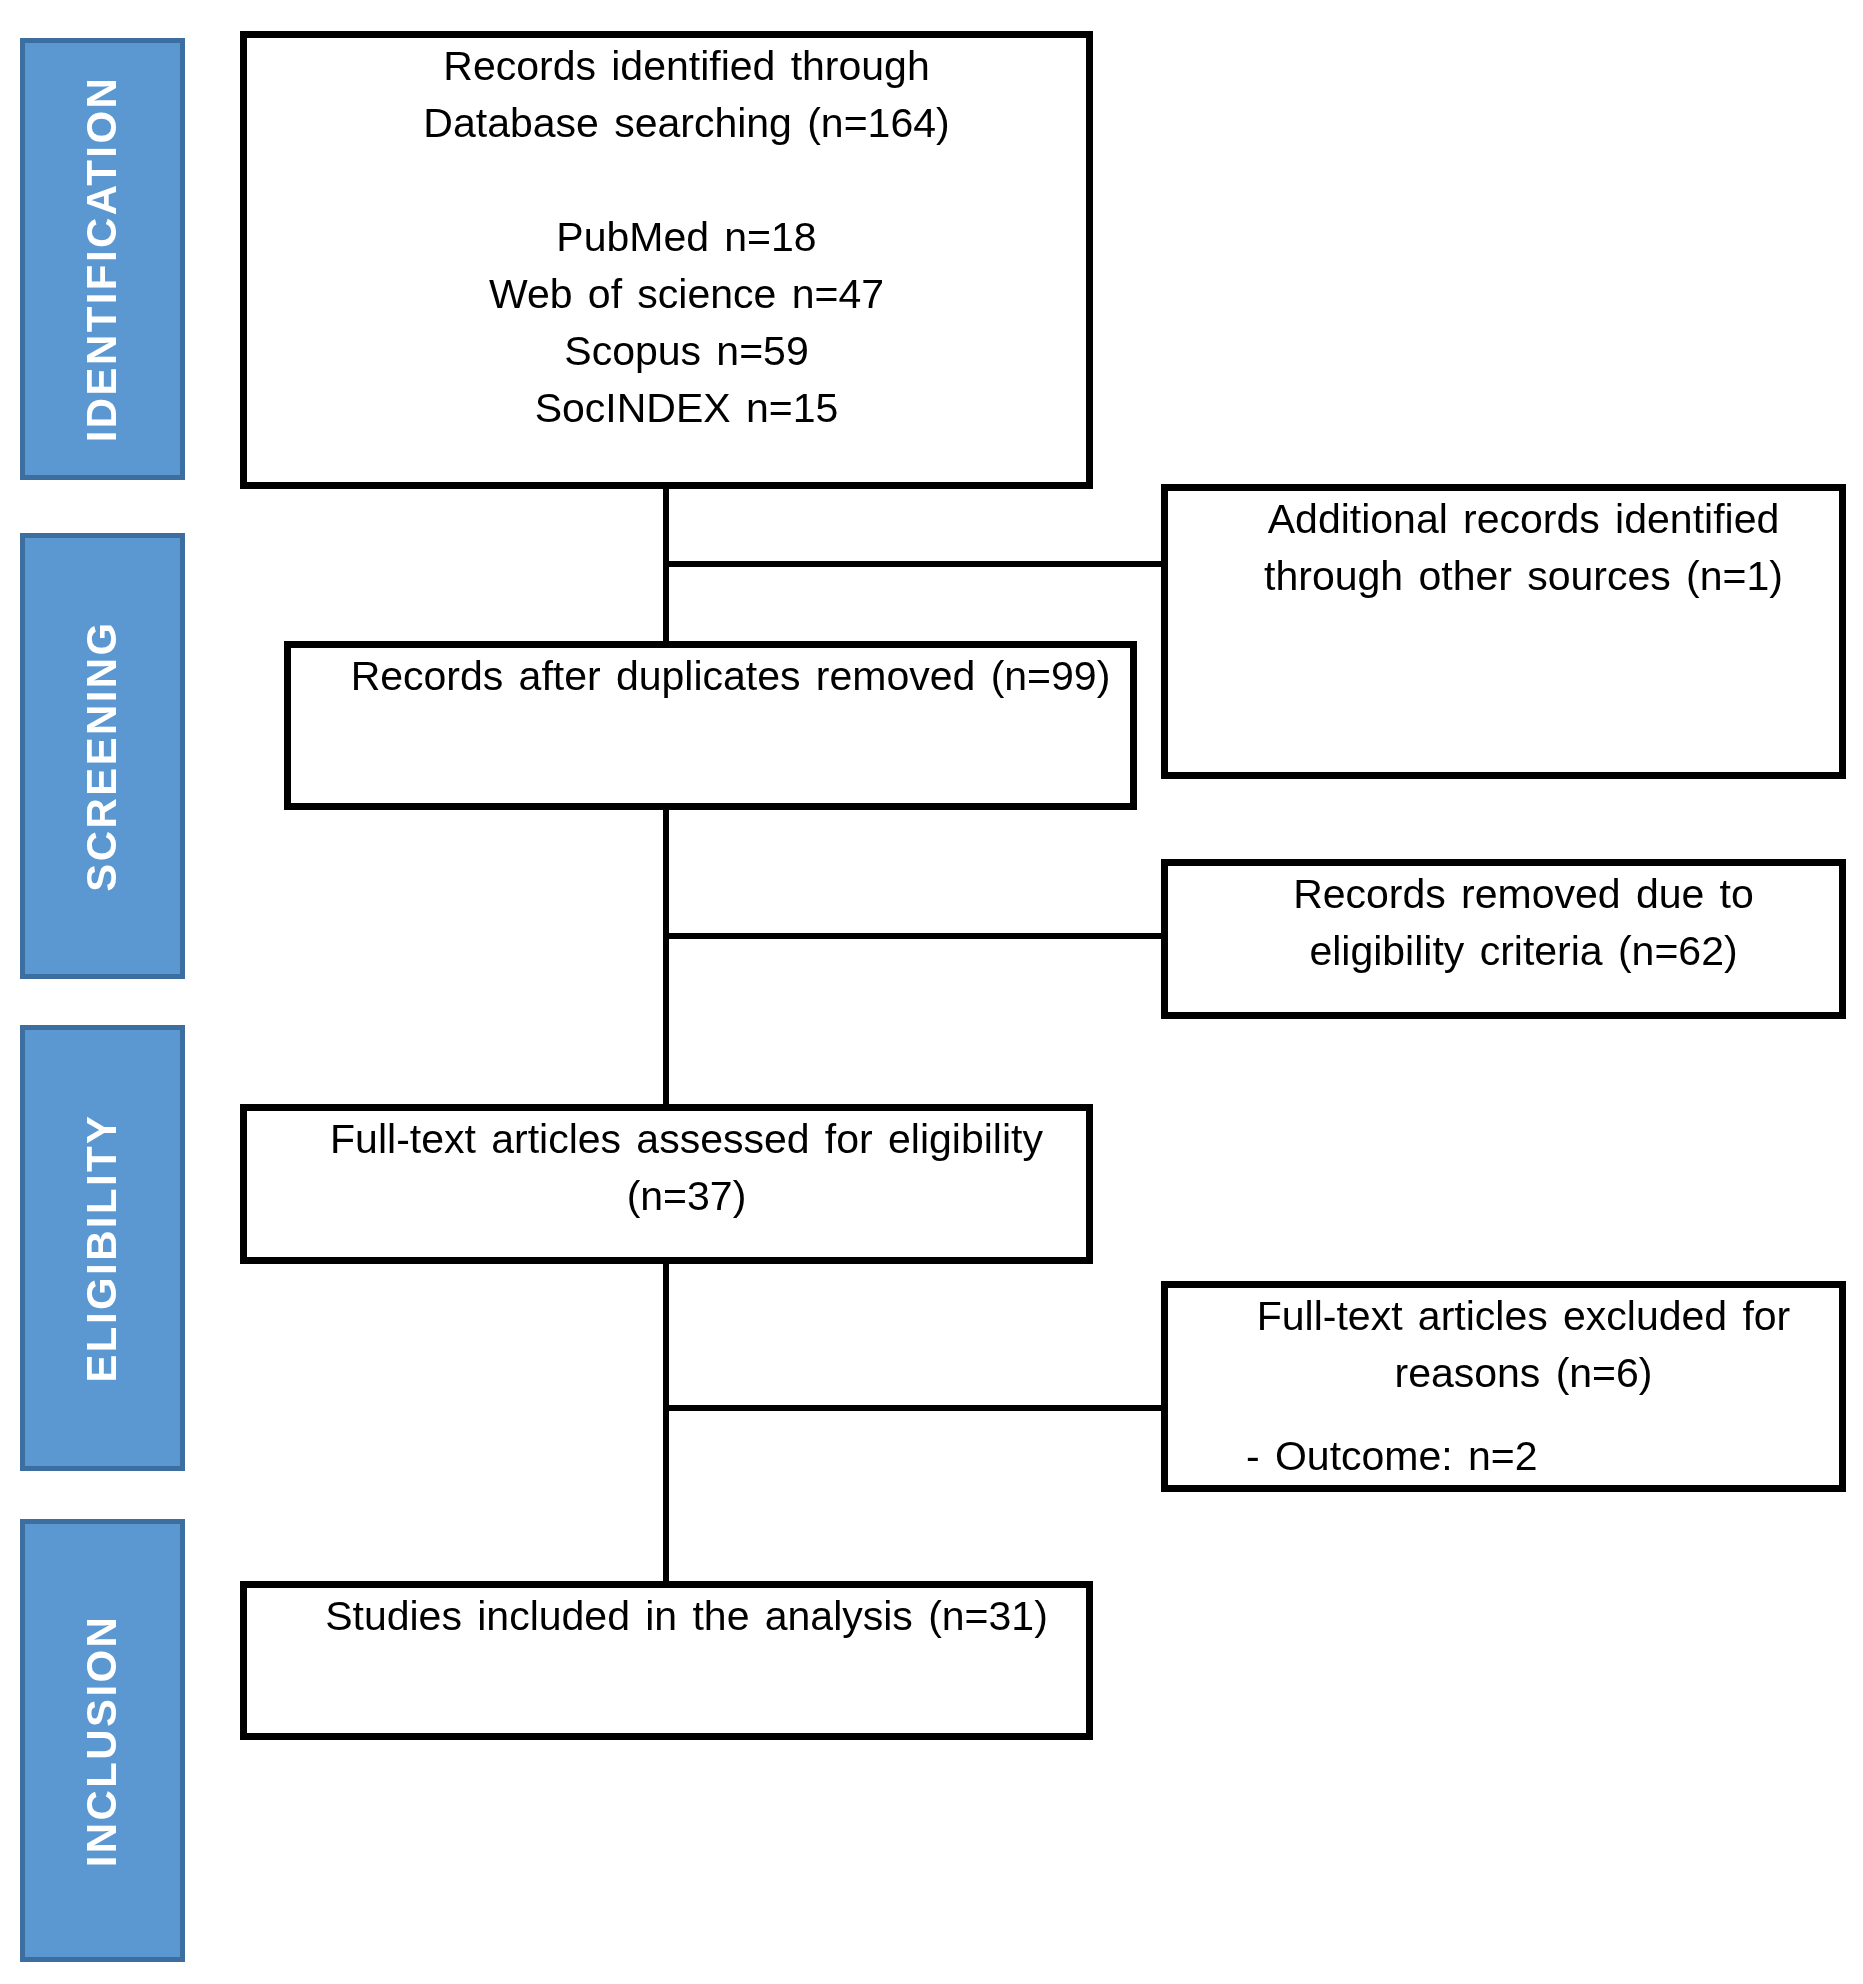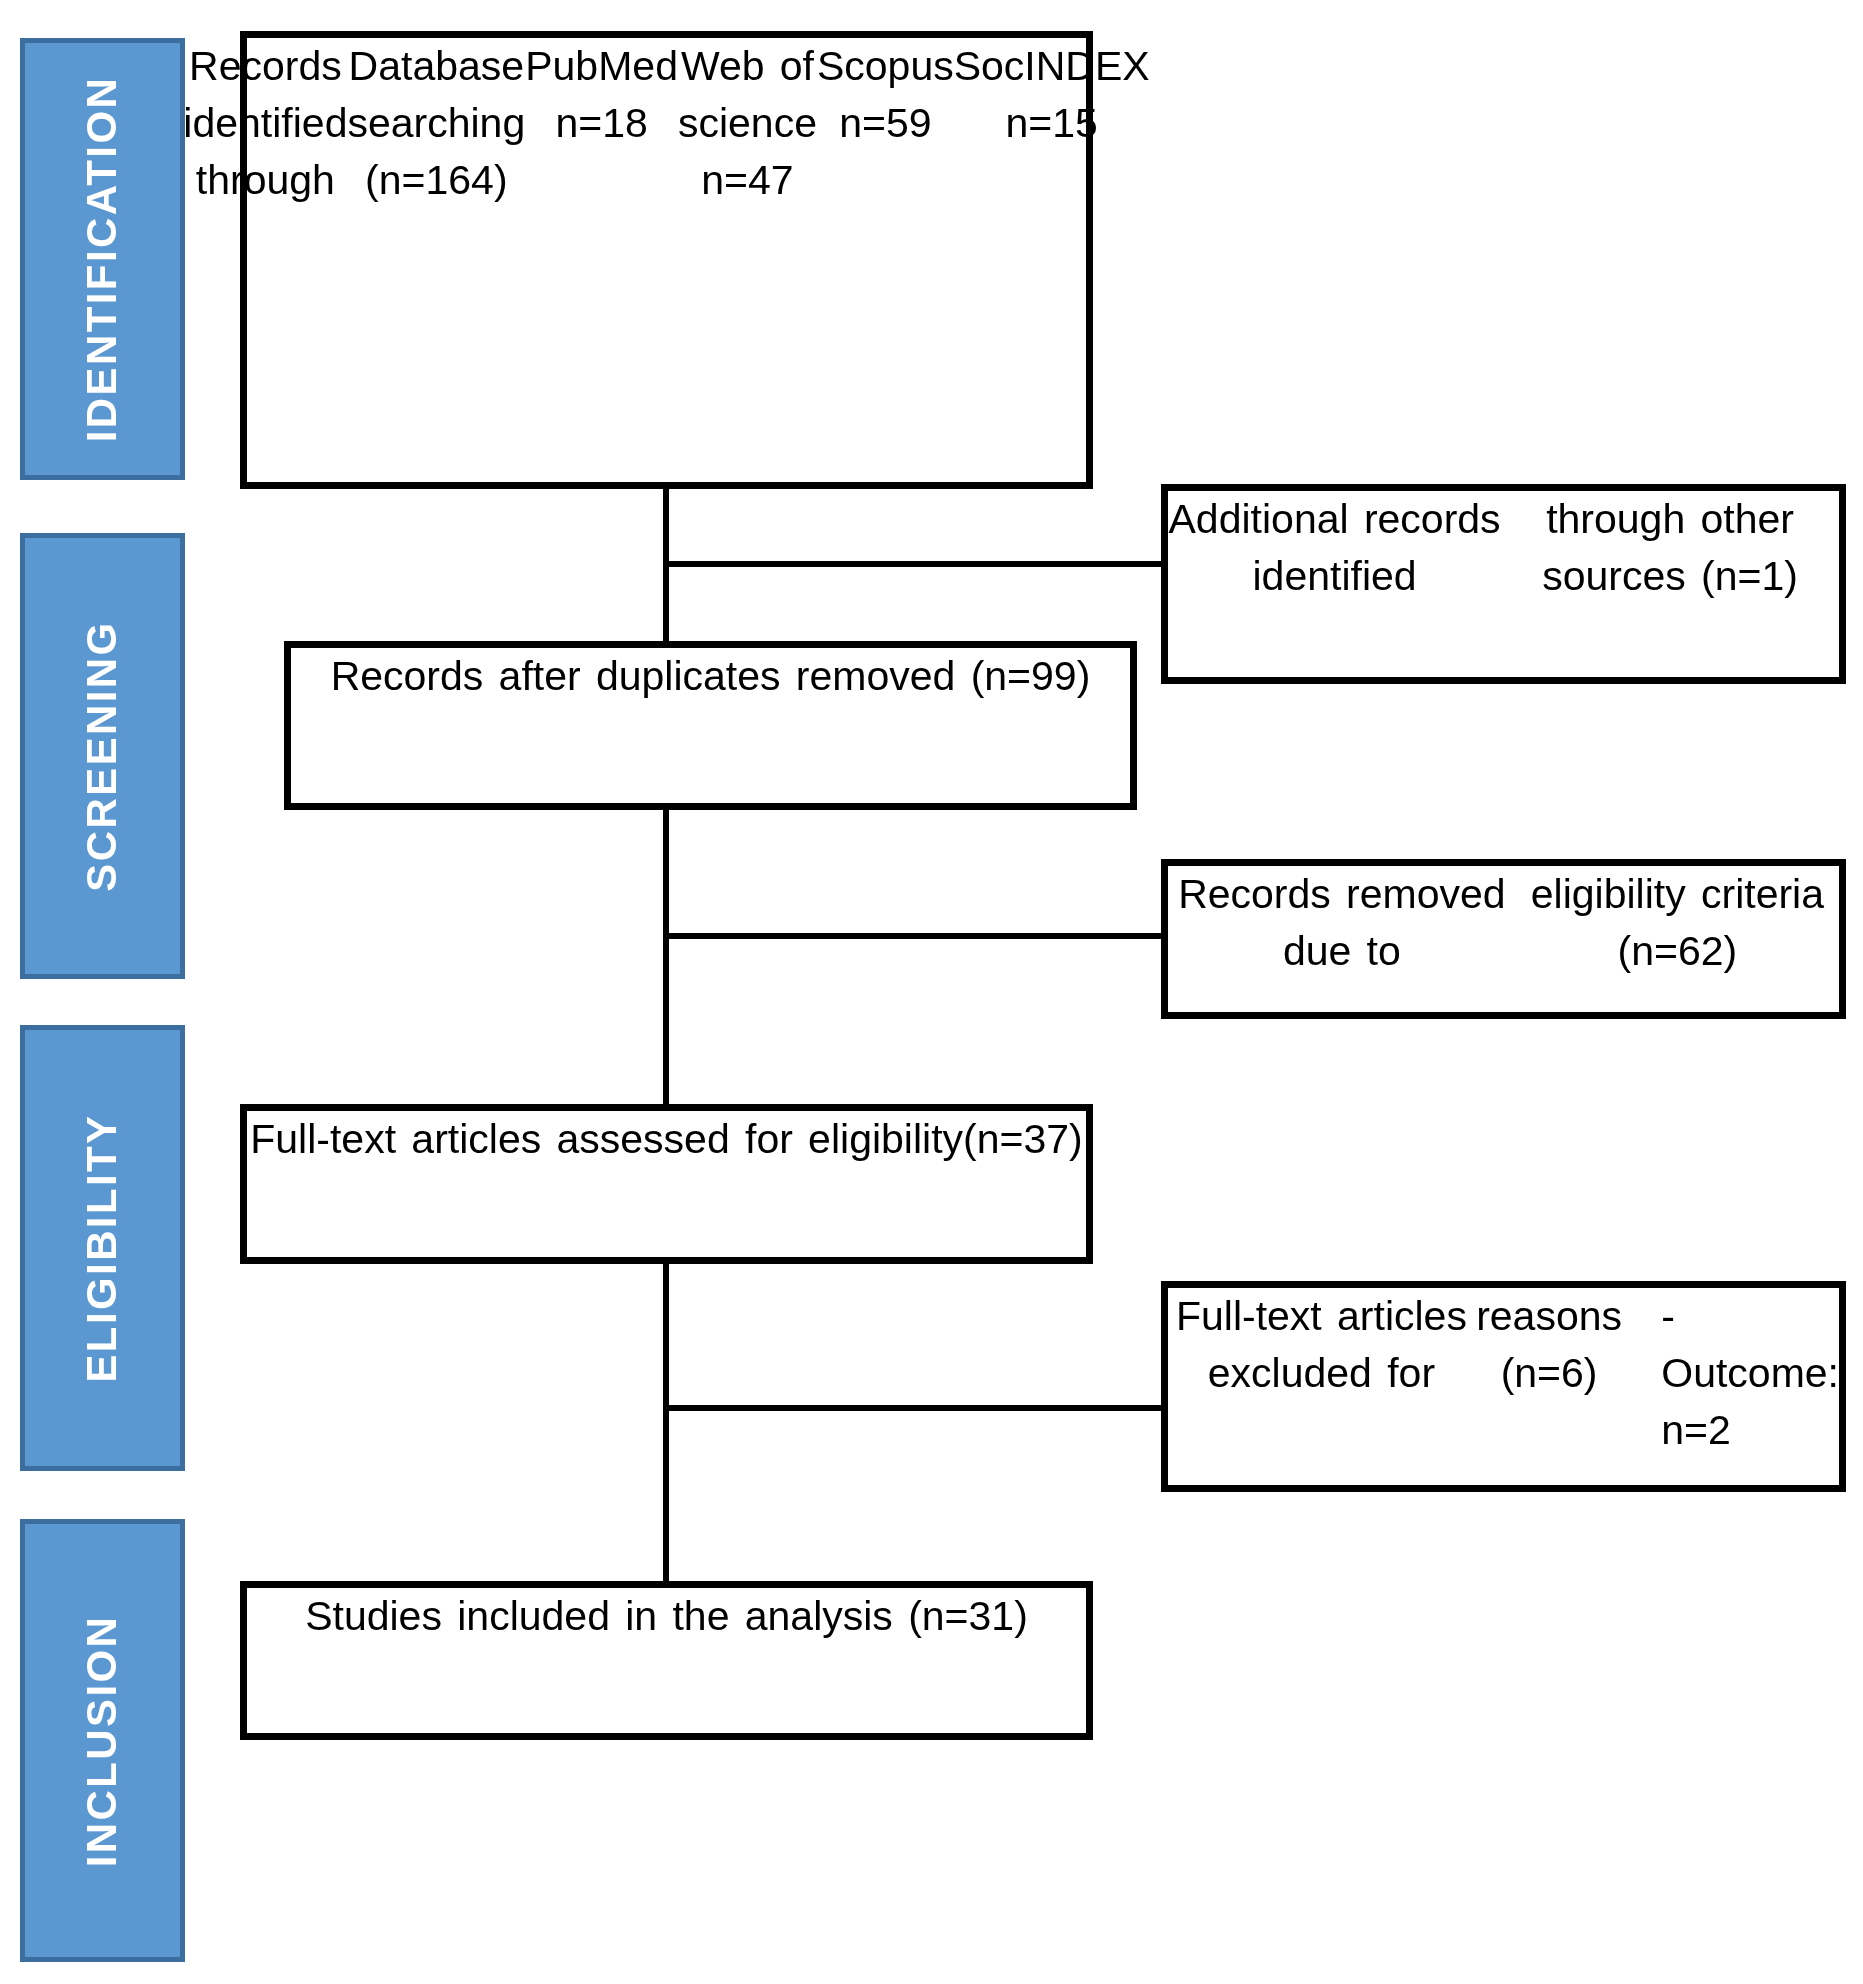--- a/index.html
+++ b/index.html
@@ -36,38 +36,38 @@
   
   .fbox {
     position: absolute;
     background: #ffffff;
     border: 7px solid #000000;
     box-sizing: border-box;
     font-size: 41px;
     line-height: 57px;
     word-spacing: 3.9px;
     display: flex;
-    flex-direction: row;
-    justify-content: center;
+    flex-direction: column;
     text-align: center;
+    padding-left: 40px;
   }
   .fbox.main { left: 240px; width: 853px; }
   .fbox.side { left: 1161px; width: 685px; }
   .fbox .gap { height: 57px; }
   .fbox .bullets { text-align: left; padding-left: 38px; }
 
   
   .conn { position: absolute; background: #000000; }
 
   #box-identified { top: 31px;  height: 458px; }
   #box-duplicates { top: 641px; height: 169px; margin-left: 44px; }
   #box-fulltext   { top: 1104px; height: 160px; }
   #box-included   { top: 1581px; height: 159px; }
 
-  #box-additional { top: 484px;  height: 200px; }
+  #box-additional { top: 484px;  height: 295px; }
   #box-removed    { top: 859px; height: 160px; }
   #box-excluded   { top: 1281px; height: 211px; }
 
   #stage-identification { top: 38px;   height: 442px; }
   #stage-screening      { top: 533px;  height: 446px; }
   #stage-eligibility    { top: 1025px; height: 446px; }
   #stage-inclusion      { top: 1519px; height: 443px; }
 
   #conn-v1 { left: 663px; top: 489px;  width: 5.5px; height: 152px; }
   #conn-v2 { left: 663px; top: 810px; width: 5.5px; height: 294px; }

